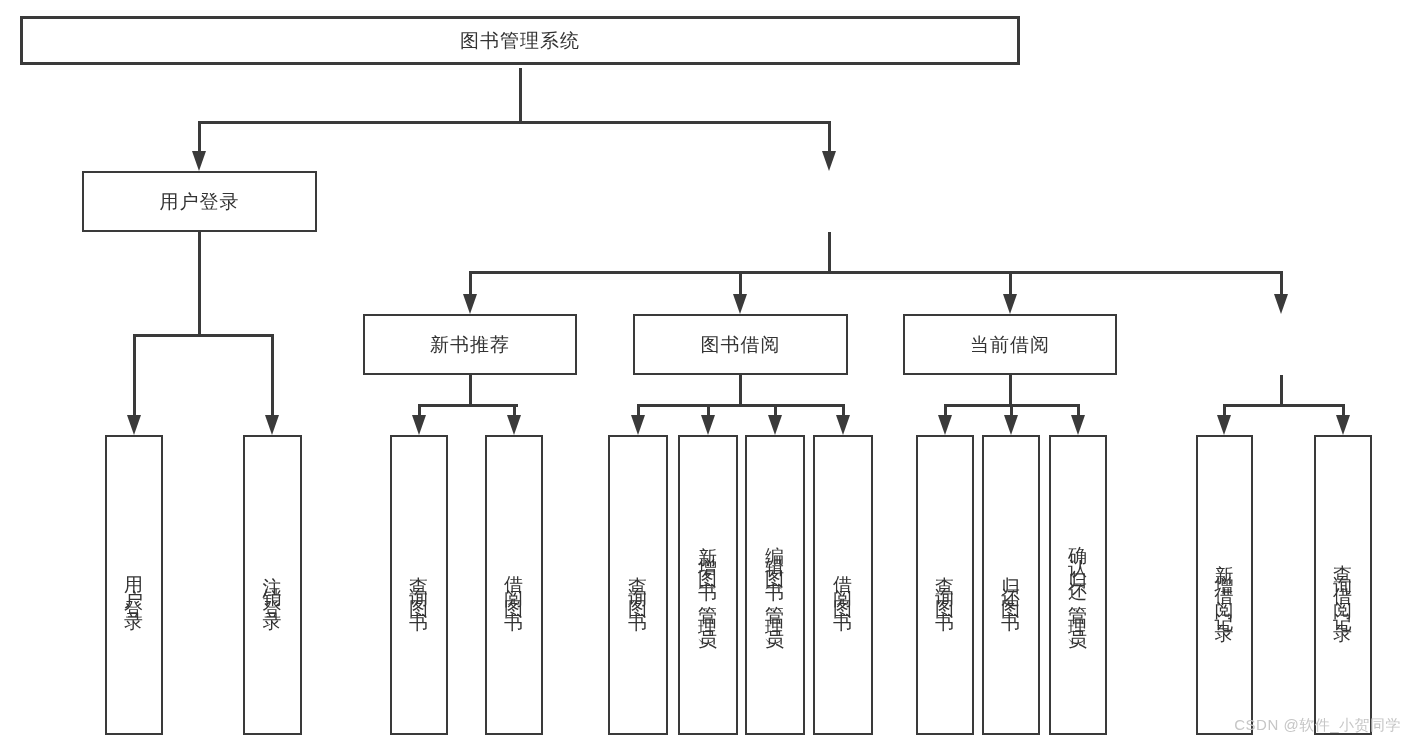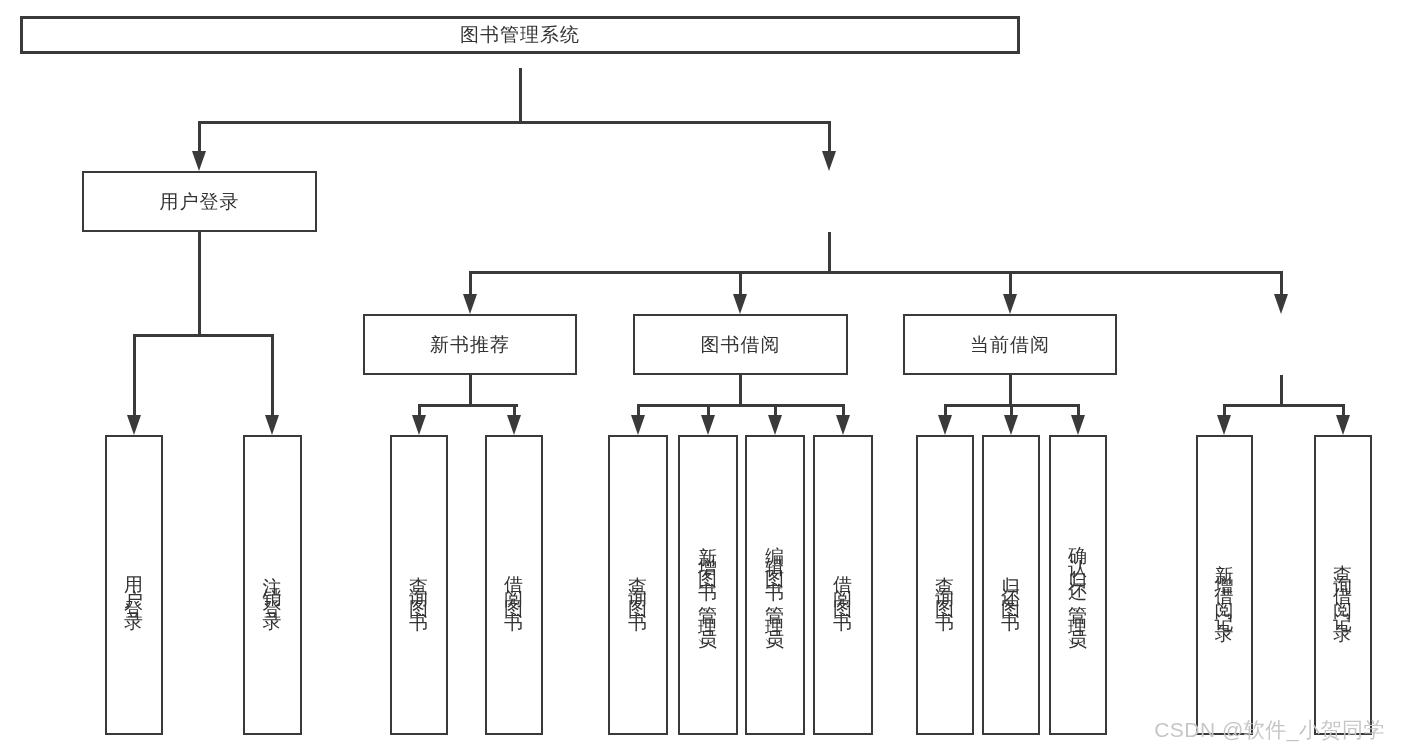--- a/index.html
+++ b/index.html
@@ -43,35 +43,35 @@
   .arrow {
     position: absolute;
     width: 0; height: 0;
     border-left: 7px solid transparent;
     border-right: 7px solid transparent;
     border-top: 20px solid #3a3a3a;
   }
 
   .watermark {
     position: absolute;
-    right: 20px;
+    right: 4px;
     top: 716px;
-    font-size: 21px;
+    font-size: 15px;
     color: #c6c6c6;
     letter-spacing: 0.5px;
     z-index: 10;
     white-space: nowrap;
   }
 </style>
 </head>
 <body>
 
 <div id="canvas">
 
-  <div class="box root" style="left:20px; top:16px; width:1000px; height:38px;">
+  <div class="box root" style="left:20px; top:16px; width:1000px; height:49px;">
     <span>图书管理系统</span>
   </div>
 
   <div class="vline" style="left:518.5px; top:68px; height:54px;"></div>
   <div class="hline" style="left:197.5px; top:120.5px; width:633px;"></div>
   <div class="vline" style="left:197.5px; top:122px; height:30px;"></div>
   <div class="arrow" style="left:192px; top:151px;"></div>
   <div class="vline" style="left:827.5px; top:122px; height:30px;"></div>
   <div class="arrow" style="left:822px; top:151px;"></div>
 

